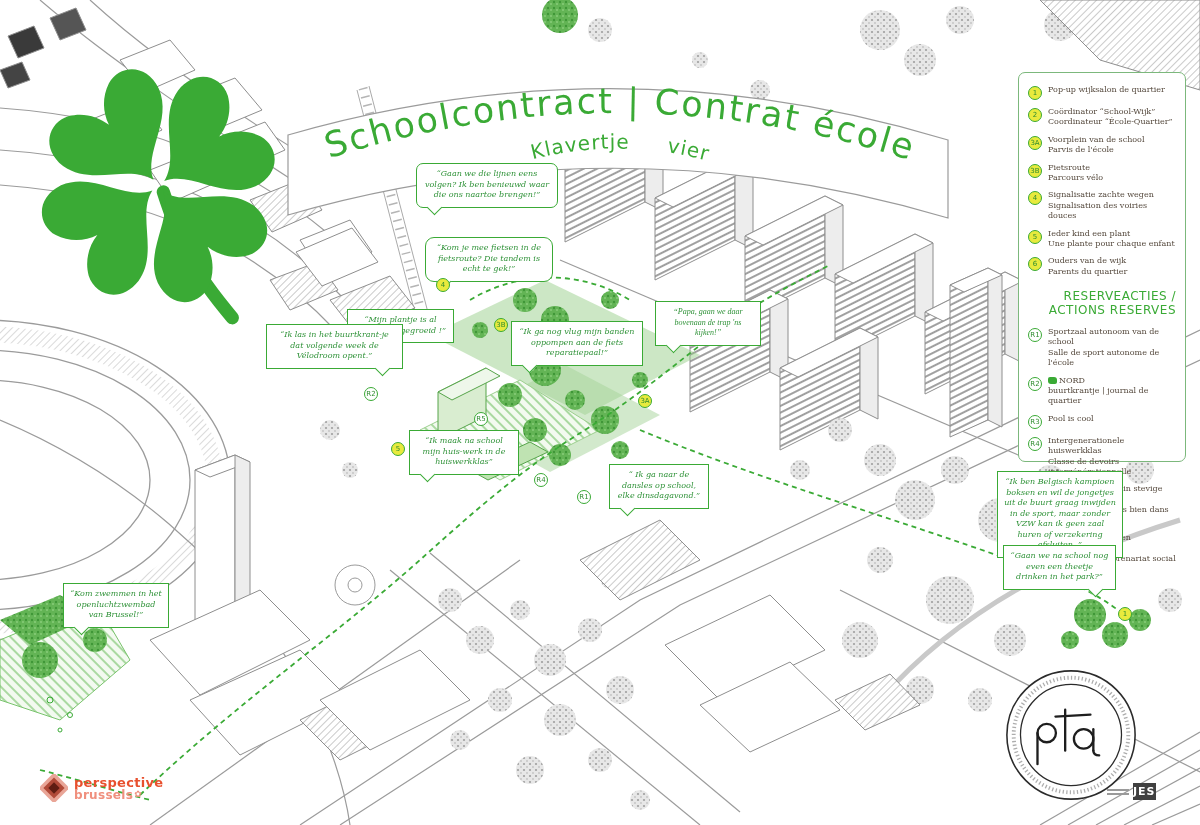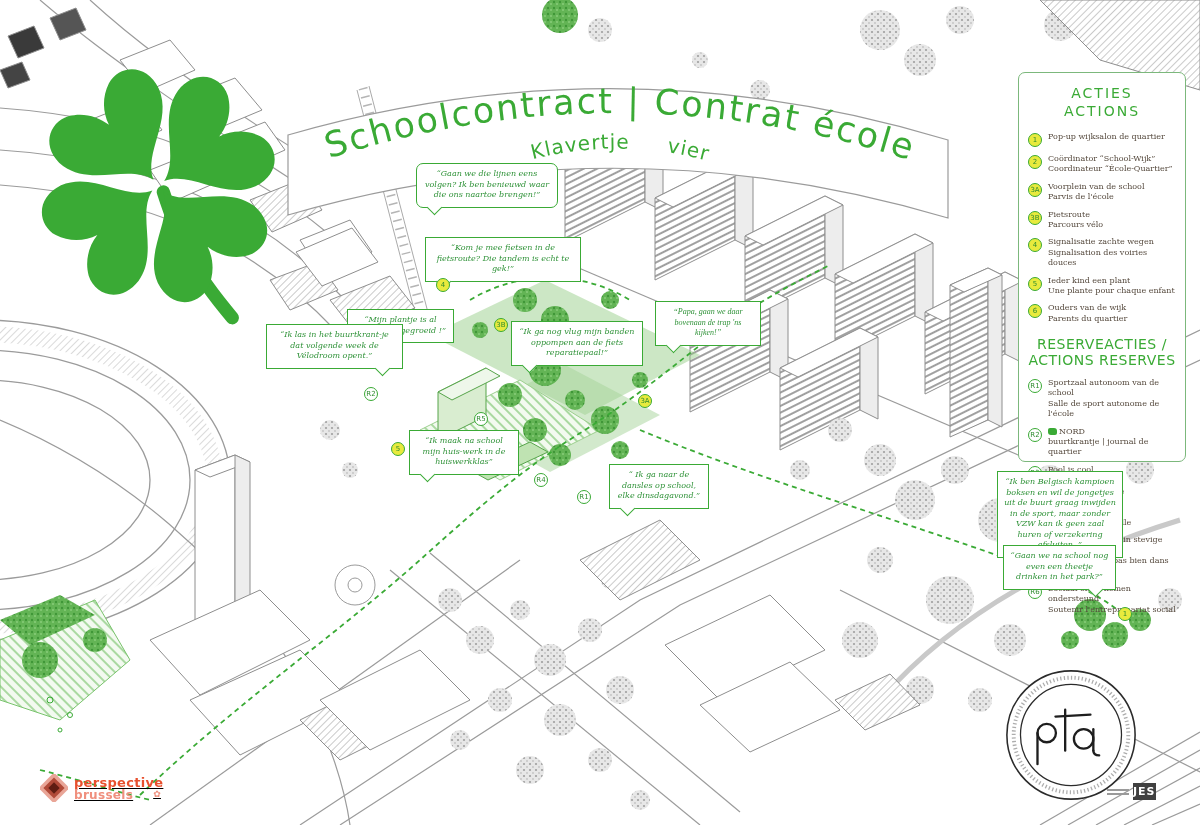--- a/index.html
+++ b/index.html
@@ -26,42 +26,42 @@
   
   .legend{position:absolute;left:1018px;top:72px;width:168px;height:390px;z-index:25;
     background:#fff;border:1.5px solid #7cb87c;border-radius:7px;padding:12px 9px 8px;}
   .legend-title{color:var(--green);text-align:center;font-size:14px;letter-spacing:2px;line-height:1.25;margin-bottom:12px;}
   .legend-row{display:flex;align-items:flex-start;gap:6px;margin-bottom:7px;}
   .lbadge{flex:0 0 14px;width:14px;height:14px;border-radius:50%;border:1.2px solid var(--green);
     font-size:7px;display:flex;align-items:center;justify-content:center;color:var(--green-dark);margin-top:1px;}
   .lbadge.yellow{background:var(--badge-yellow);}
   .lbadge.white{background:#fff;}
   .ltxt{font-family:"DejaVu Serif",serif;font-size:8px;line-height:1.3;color:var(--legend-text);}
-  .legend-sub{color:var(--green);font-size:14px;letter-spacing:.5px;text-align:center;margin:12px 0 10px;}
+  .legend-sub{color:var(--green);font-size:12px;letter-spacing:.5px;text-align:right;margin:12px 0 10px;}
   .nordicon{display:inline-block;width:9px;height:7px;background:var(--green);border-radius:2px 3px 2px 3px;margin-right:2px;vertical-align:-1px;}
 
   
   .bubble{position:absolute;z-index:30;background:#fff;border:1.5px solid var(--green);
     padding:5px 6px 6px;font:italic 8px/1.32 "DejaVu Serif",serif;color:#2f9238;text-align:center;}
   .bubble::after{content:"";position:absolute;bottom:-6.5px;width:10px;height:10px;background:#fff;
     border-right:1.5px solid var(--green);border-bottom:1.5px solid var(--green);transform:rotate(45deg);}
   .tail-bl::after{left:12px;}
   .tail-br::after{right:14px;}
 
   
   .badge{position:absolute;z-index:32;width:14px;height:14px;border-radius:50%;border:1.3px solid var(--green);
     font-size:7px;display:flex;align-items:center;justify-content:center;color:var(--green-dark);}
   .badge.yellow{background:var(--badge-yellow);}
   .badge.white{background:#fff;}
 
   
   .persp{position:absolute;left:40px;top:774px;z-index:35;display:flex;align-items:center;gap:6px;}
-  .persp-txt{line-height:1.0;text-decoration:underline;}
+  .persp-txt{line-height:1.0;}
   .persp-l1{color:#e8502e;font-weight:bold;font-size:13px;letter-spacing:.3px;}
-  .persp-l2{color:#f0907e;font-weight:bold;font-size:12px;letter-spacing:.3px;display:flex;align-items:center;gap:20px;}
+  .persp-l2{color:#f0907e;font-weight:bold;font-size:12px;letter-spacing:.3px;display:flex;align-items:center;gap:1px;}
   .iris{color:#f0907e;font-size:9px;}
 
   .pta{position:absolute;left:1003px;top:667px;z-index:34;width:136px;height:136px;}
   .jes{position:absolute;left:1107px;top:783px;z-index:35;display:flex;align-items:center;gap:4px;}
   .jes-lines{display:flex;flex-direction:column;gap:2px;}
   .jes-lines i{display:block;width:22px;height:2px;background:#9a9a9a;}
   .jes-box{background:#404040;color:#fff;font-weight:bold;font-size:11px;letter-spacing:1px;padding:2px 0;}
 </style>
 </head>
 <body>
@@ -305,24 +305,20 @@
     <path id="subArc" d="M440,196 Q618,100 800,198" fill="none"></path>
     <text class="banner-title">
       <textPath href="#titleArc" startOffset="50%" text-anchor="middle">Schoolcontract | Contrat école</textPath>
     </text>
     <text class="banner-sub">
       <textPath href="#subArc" startOffset="50%" text-anchor="middle">Klavertje vier</textPath>
     </text>
   </svg>
 
   <div class="legend">
-    <div class="legend-title">
-      <div>ACTIES</div>
-      <div>ACTIONS</div>
-    </div>
 
     <div class="legend-row">
       <span class="lbadge yellow">1</span>
       <div class="ltxt">
           <div>Pop-up wijksalon de quartier</div>
           <div></div>
         </div>
     </div>
     <div class="legend-row">
       <span class="lbadge yellow">2</span>
@@ -407,29 +403,30 @@
     <div class="legend-row">
       <span class="lbadge white">R6</span>
       <div class="ltxt">
           <div>Sociaal ondernemen ondersteund</div>
           <div>Soutenir l'entreprenariat social</div>
         </div>
     </div>
   </div>
 
   <div class="bubble tail-bl" style="left:416px;top:163px;width:142px;border-radius:7px;">“Gaan we die lijnen eens volgen? Ik ben benieuwd waar die ons naartoe brengen!”</div>
-  <div class="bubble tail-bl" style="left:425px;top:237px;width:156px;">“Kom je mee fietsen in de fietsroute? Die tandem is echt te gek!”</div>
+  <div class="bubble tail-bl" style="left:425px;top:237px;width:128px;border-radius:9px;">“Kom je mee fietsen in de fietsroute? Die tandem is echt te gek!”</div>
   <div class="bubble tail-bl" style="left:347px;top:309px;width:107px;">“Mijn plantje is al supergoed gegroeid !”</div>
   <div class="bubble tail-br" style="left:266px;top:324px;width:137px;">“Ik las in het buurtkrant-je dat volgende week de Vélodroom opent.”</div>
   <div class="bubble tail-bl" style="left:511px;top:321px;width:132px;">“Ik ga nog vlug mijn banden oppompen aan de fiets reparatiepaal!”</div>
   <div class="bubble tail-bl" style="left:655px;top:301px;width:106px;font-family:Liberation Serif, serif;">“Papa, gaan we daar bovenaan de trap 'ns kijken!”</div>
   <div class="bubble tail-bl" style="left:409px;top:430px;width:110px;">“Ik maak na school mijn huis-werk in de huiswerkklas”</div>
   <div class="bubble tail-bl" style="left:609px;top:464px;width:100px;">“ Ik ga naar de dansles op school, elke dinsdagavond.”</div>
   <div class="bubble tail-bl" style="left:997px;top:471px;width:126px;">“Ik ben Belgisch kampioen boksen en wil de jongetjes uit de buurt graag inwijden in de sport, maar zonder VZW kan ik geen zaal huren of verzekering afsluiten. ”</div>
   <div class="bubble tail-br" style="left:1003px;top:545px;width:113px;">“Gaan we na school nog even een theetje drinken in het park?”</div>
+  <div class="bubble tail-bl" style="left:63px;top:583px;width:106px;">“Kom zwemmen in het openluchtzwembad van Brussel!”</div>
 
   <div class="badge yellow" style="left:436px;top:278px;">4</div>
   <div class="badge yellow" style="left:494px;top:318px;">3B</div>
   <div class="badge yellow" style="left:638px;top:394px;">3A</div>
   <div class="badge white" style="left:364px;top:387px;">R2</div>
   <div class="badge white" style="left:474px;top:412px;">R5</div>
   <div class="badge yellow" style="left:391px;top:442px;">5</div>
   <div class="badge white" style="left:534px;top:473px;">R4</div>
   <div class="badge white" style="left:577px;top:490px;">R1</div>
   <div class="badge yellow" style="left:1118px;top:607px;">1</div>

